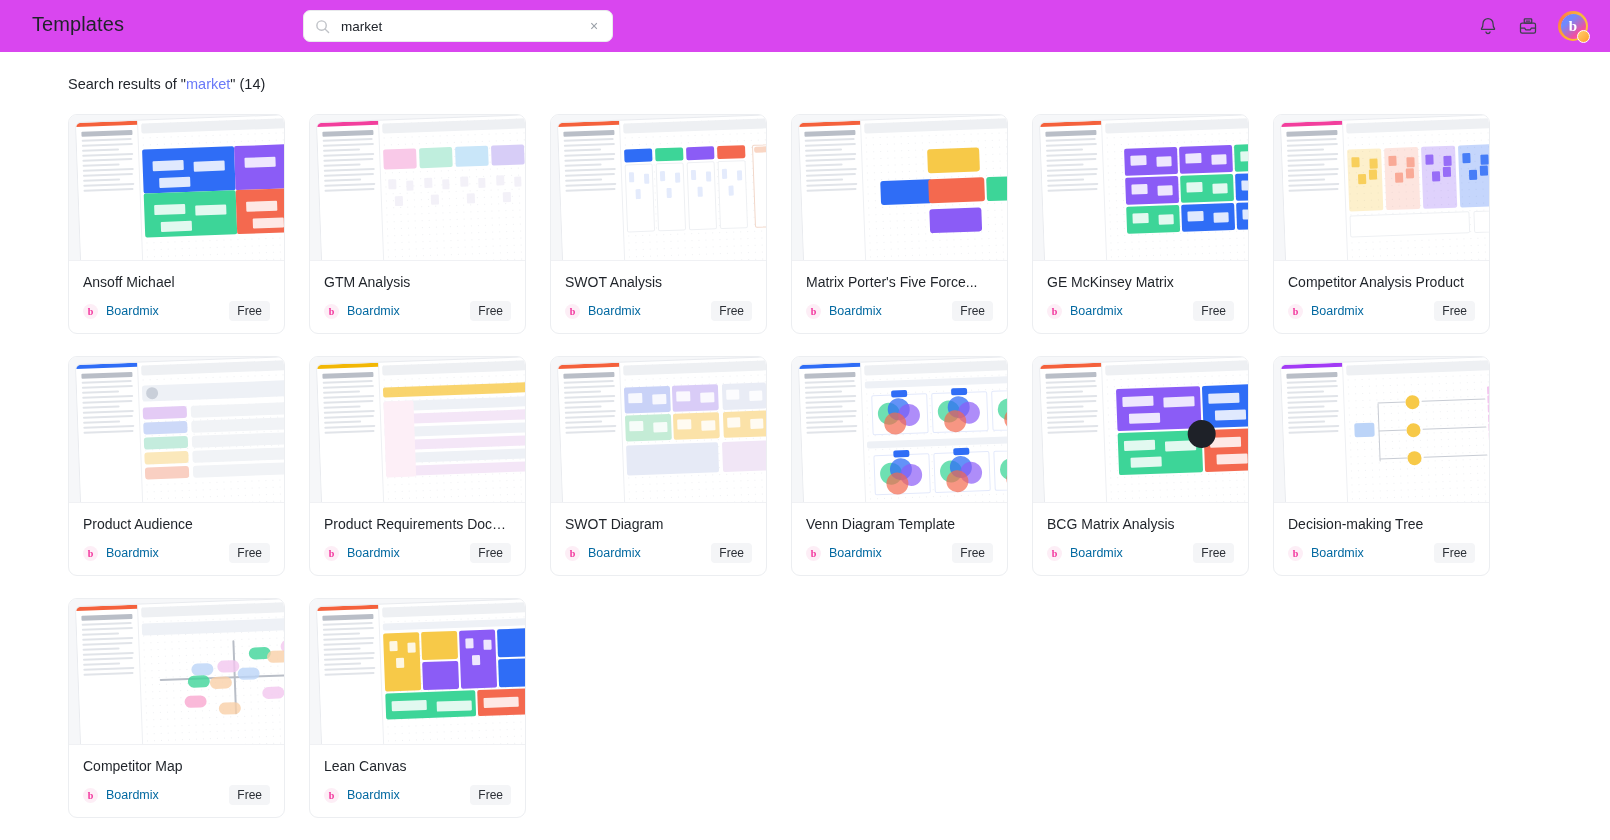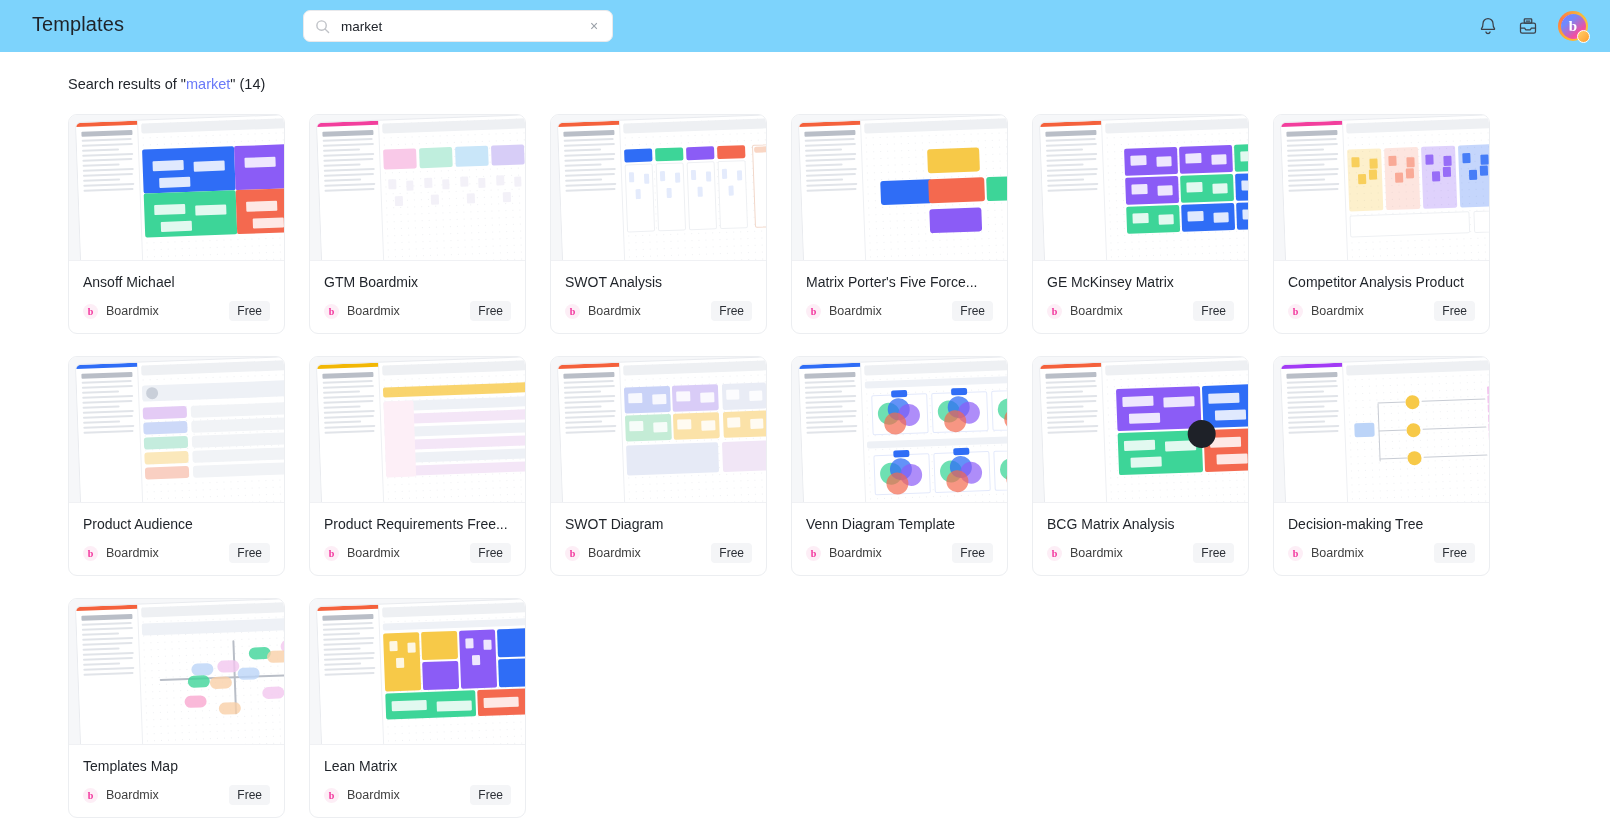--- a/index.html
+++ b/index.html
@@ -9,21 +9,21 @@
     font-family: "Liberation Sans", sans-serif;
     overflow: hidden;
   }
 
   
   .topbar {
     position: relative;
     height: 52px;
     display: flex;
     align-items: center;
-    background: #7dd3fc;
+    background: #d946ef;
   }
   .page-title {
     position: absolute;
     left: 32px; top: 13px;
     font-size: 20px;
     color: #1f2329;
     letter-spacing: .1px;
   }
   .searchbox {
     position: absolute;
@@ -180,21 +180,21 @@
   }
   .t-foot { display: flex; align-items: center; }
   .brand-ico {
     width: 15px; height: 15px; border-radius: 50%;
     background: #fdeef6;
     display: flex; align-items: center; justify-content: center;
     font-size: 10px; font-weight: bold; color: #f2309b;
     font-family: "Liberation Serif", serif;
     margin-right: 8px;
   }
-  .brand-name { font-size: 12.5px; color: #404040; }
+  .brand-name { font-size: 12.5px; color: #0369a1; }
   .price {
     margin-left: auto;
     font-size: 12px;
     color: #2b2f36;
     background: #f4f5f7;
     border-radius: 4px;
     padding: 3px 8px;
   }
 </style>
 </head>
@@ -317,21 +317,21 @@
               <div class="blk" style="position:absolute;left:82px;top:59px;width:7.5px;height:10px;background:#f1eef7;border-radius:1px;opacity:.85;"></div>
               <div class="blk" style="position:absolute;left:108px;top:12px;width:33px;height:20px;background:#d7cdf7;border-radius:2px;"></div>
               <div class="blk" style="position:absolute;left:112px;top:42px;width:7.5px;height:10px;background:#f1eef7;border-radius:1px;opacity:.85;"></div>
               <div class="blk" style="position:absolute;left:129.5px;top:44px;width:7.5px;height:10px;background:#f1eef7;border-radius:1px;opacity:.85;"></div>
               <div class="blk" style="position:absolute;left:118px;top:59px;width:7.5px;height:10px;background:#f1eef7;border-radius:1px;opacity:.85;"></div>
             </div>
           </div>
         </div>
       </div>
       <div class="meta">
-        <div class="t-name">GTM Boardmix</div>
+        <div class="t-name">GTM Analysis</div>
         <div class="t-foot">
           <div class="brand-ico">b</div>
           <div class="brand-name">Boardmix</div>
           <div class="price">Free</div>
         </div>
       </div>
     </div>
     <div class="card">
       <div class="thumb">
         <div class="board">
@@ -614,21 +614,21 @@
               <div class="blk" style="position:absolute;left:0px;top:48px;width:184px;height:10px;background:#eef1f6;"></div>
               <div class="blk" style="position:absolute;left:0px;top:61px;width:184px;height:10px;background:#f4e6f7;"></div>
               <div class="blk" style="position:absolute;left:0px;top:74px;width:184px;height:10px;background:#eef1f6;"></div>
               <div class="blk" style="position:absolute;left:0px;top:87px;width:184px;height:10px;background:#f4e6f7;"></div>
               <div class="blk" style="position:absolute;left:0px;top:22px;width:30px;height:76px;background:#fdeff7;"></div>
             </div>
           </div>
         </div>
       </div>
       <div class="meta">
-        <div class="t-name">Product Requirements Free...</div>
+        <div class="t-name">Product Requirements Docu...</div>
         <div class="t-foot">
           <div class="brand-ico">b</div>
           <div class="brand-name">Boardmix</div>
           <div class="price">Free</div>
         </div>
       </div>
     </div>
     <div class="card">
       <div class="thumb">
         <div class="board">
@@ -882,21 +882,21 @@
               <div class="blk" style="position:absolute;left:44px;top:56px;width:22px;height:12px;background:#3dd598;border-radius:9px;opacity:.8;"></div>
               <div class="blk" style="position:absolute;left:66px;top:58px;width:22px;height:12px;background:#f9cfa8;border-radius:9px;opacity:.8;"></div>
               <div class="blk" style="position:absolute;left:118px;top:70px;width:22px;height:12px;background:#f3c7ef;border-radius:9px;opacity:.8;"></div>
               <div class="blk" style="position:absolute;left:40px;top:76px;width:22px;height:12px;background:#f9a8cf;border-radius:9px;opacity:.8;"></div>
               <div class="blk" style="position:absolute;left:74px;top:84px;width:22px;height:12px;background:#f9cfa8;border-radius:9px;opacity:.8;"></div>
             </div>
           </div>
         </div>
       </div>
       <div class="meta">
-        <div class="t-name">Templates Map</div>
+        <div class="t-name">Competitor Map</div>
         <div class="t-foot">
           <div class="brand-ico">b</div>
           <div class="brand-name">Boardmix</div>
           <div class="price">Free</div>
         </div>
       </div>
     </div>
     <div class="card">
       <div class="thumb">
         <div class="board">
@@ -934,21 +934,21 @@
               <div class="blk" style="position:absolute;left:100px;top:22px;width:8px;height:10px;background:#ffffff;border-radius:1px;opacity:.85;"></div>
               <div class="blk" style="position:absolute;left:88px;top:37px;width:8px;height:10px;background:#ffffff;border-radius:1px;opacity:.85;"></div>
               <div class="blk" style="position:absolute;left:6px;top:80px;width:35px;height:10px;background:#ffffff;border-radius:1px;opacity:.85;"></div>
               <div class="blk" style="position:absolute;left:51px;top:82px;width:35px;height:10px;background:#ffffff;border-radius:1px;opacity:.85;"></div>
               <div class="blk" style="position:absolute;left:98px;top:80px;width:35px;height:10px;background:#ffffff;border-radius:1px;opacity:.85;"></div>
             </div>
           </div>
         </div>
       </div>
       <div class="meta">
-        <div class="t-name">Lean Matrix</div>
+        <div class="t-name">Lean Canvas</div>
         <div class="t-foot">
           <div class="brand-ico">b</div>
           <div class="brand-name">Boardmix</div>
           <div class="price">Free</div>
         </div>
       </div>
     </div>
   </div>
 
 </body></html>

